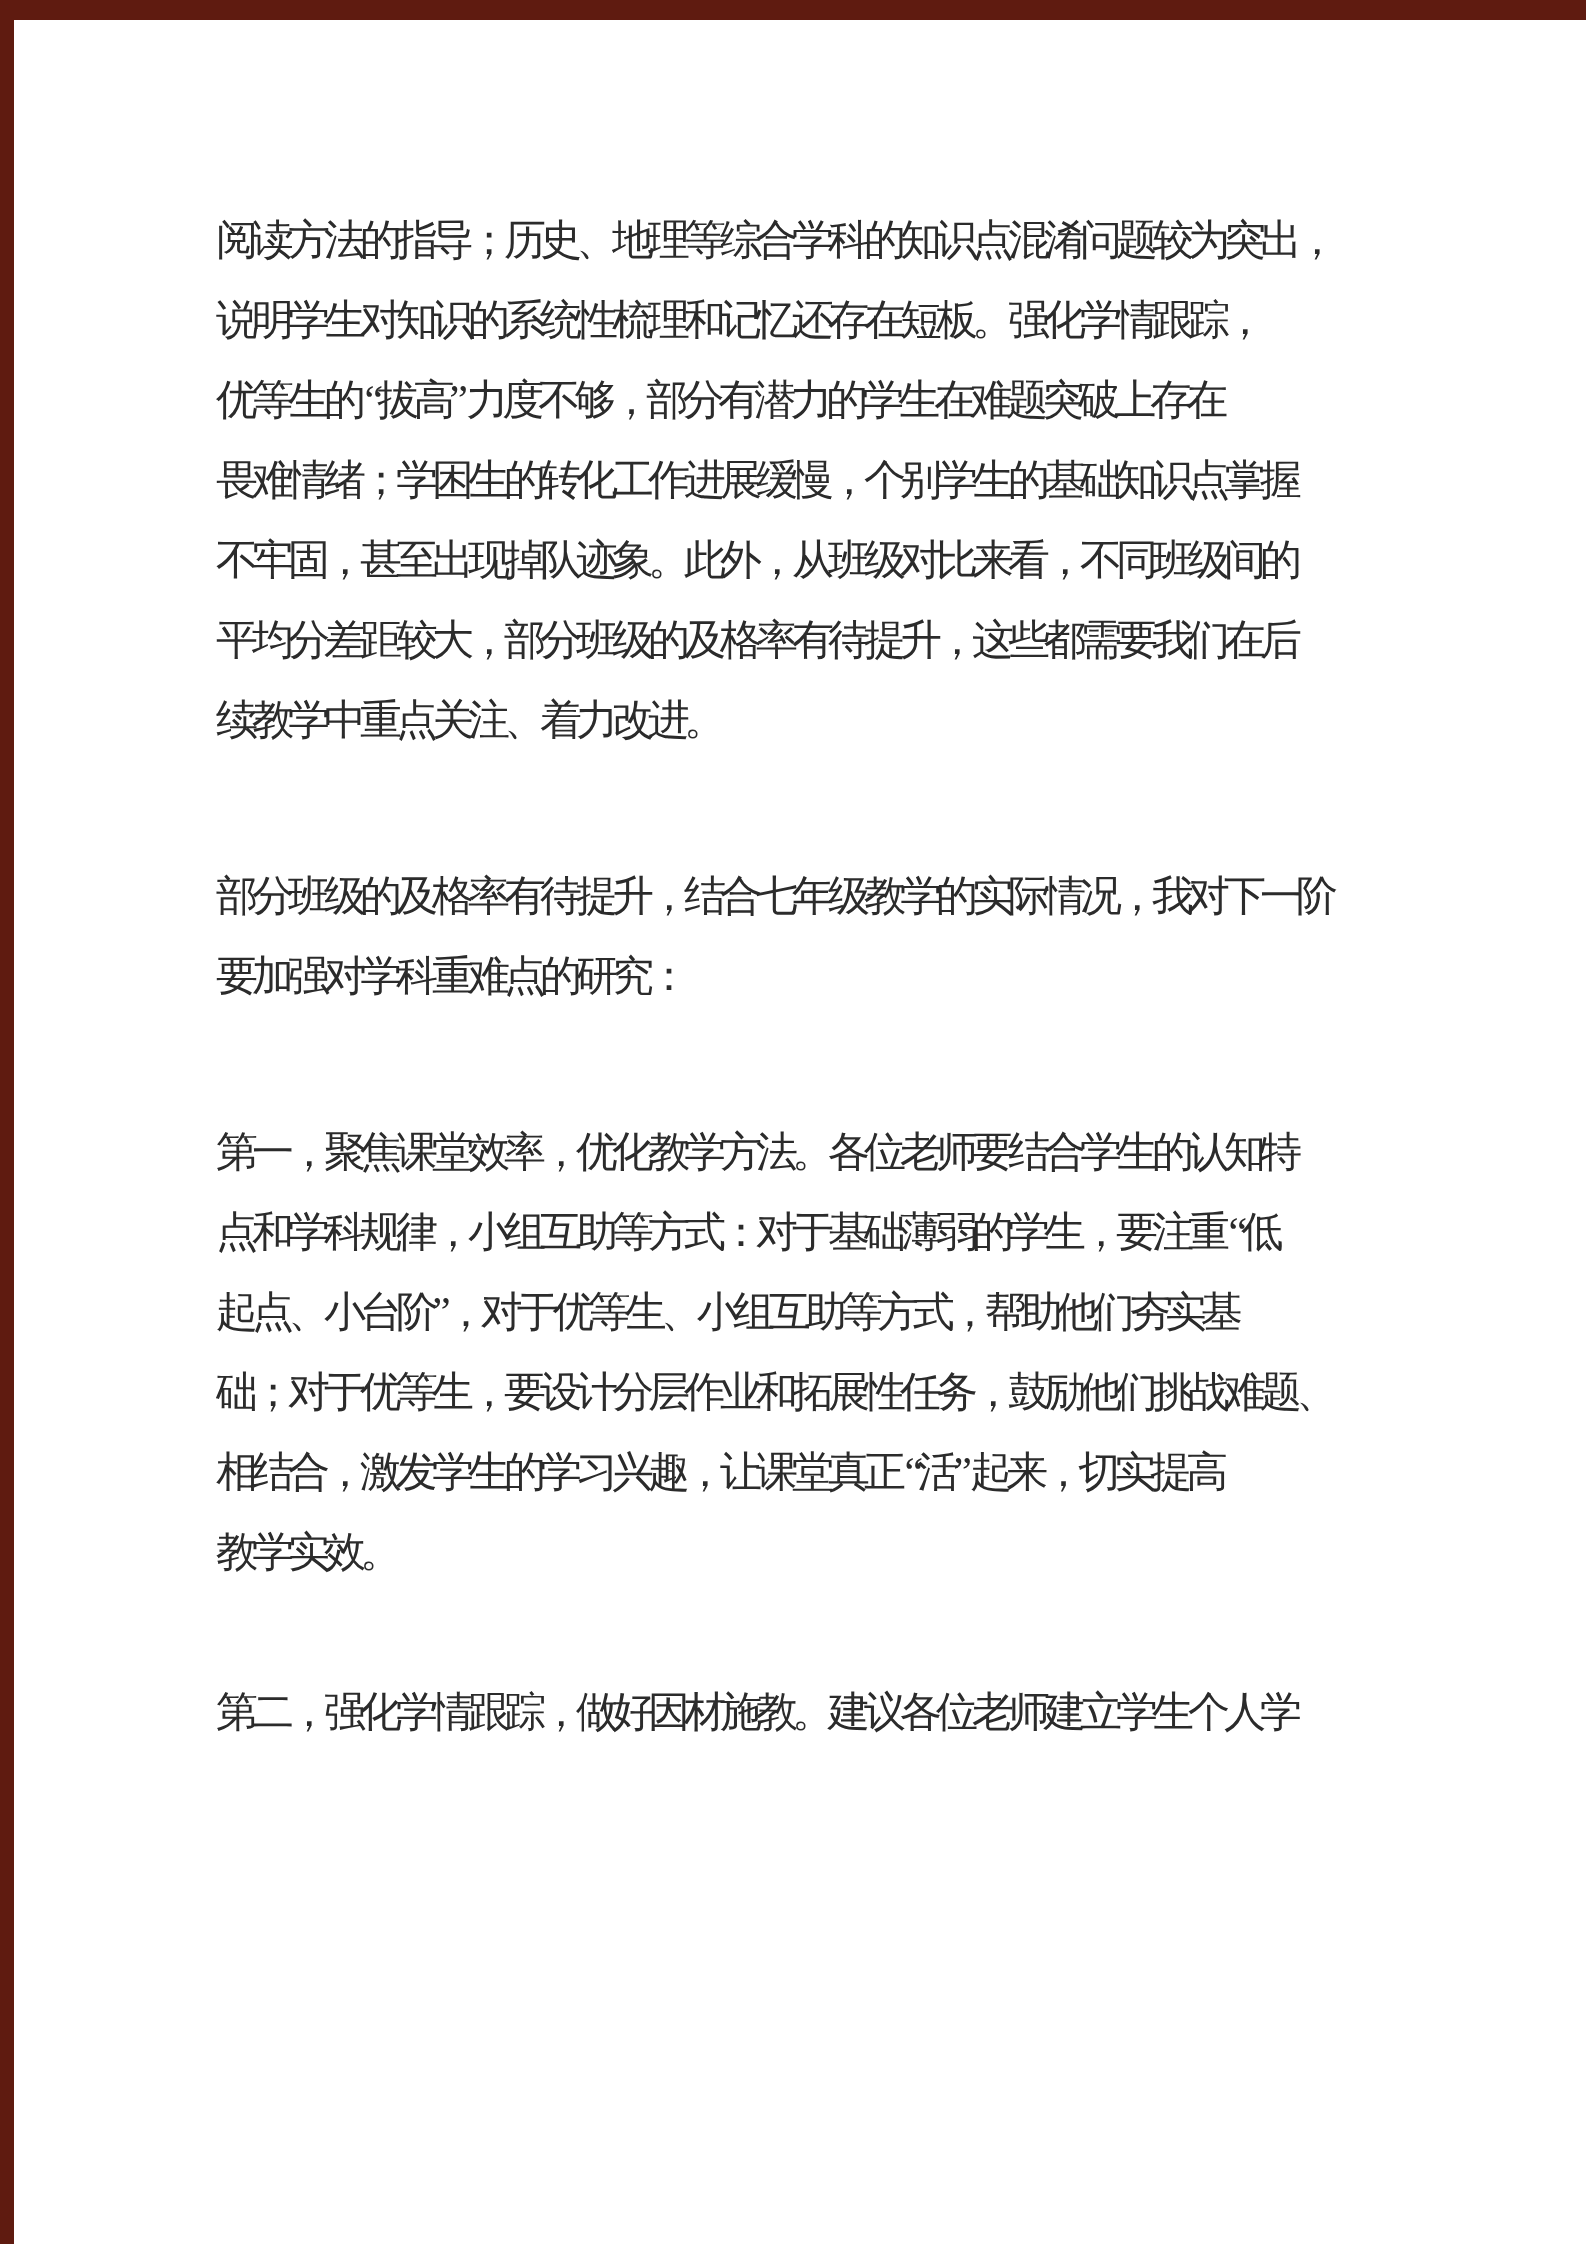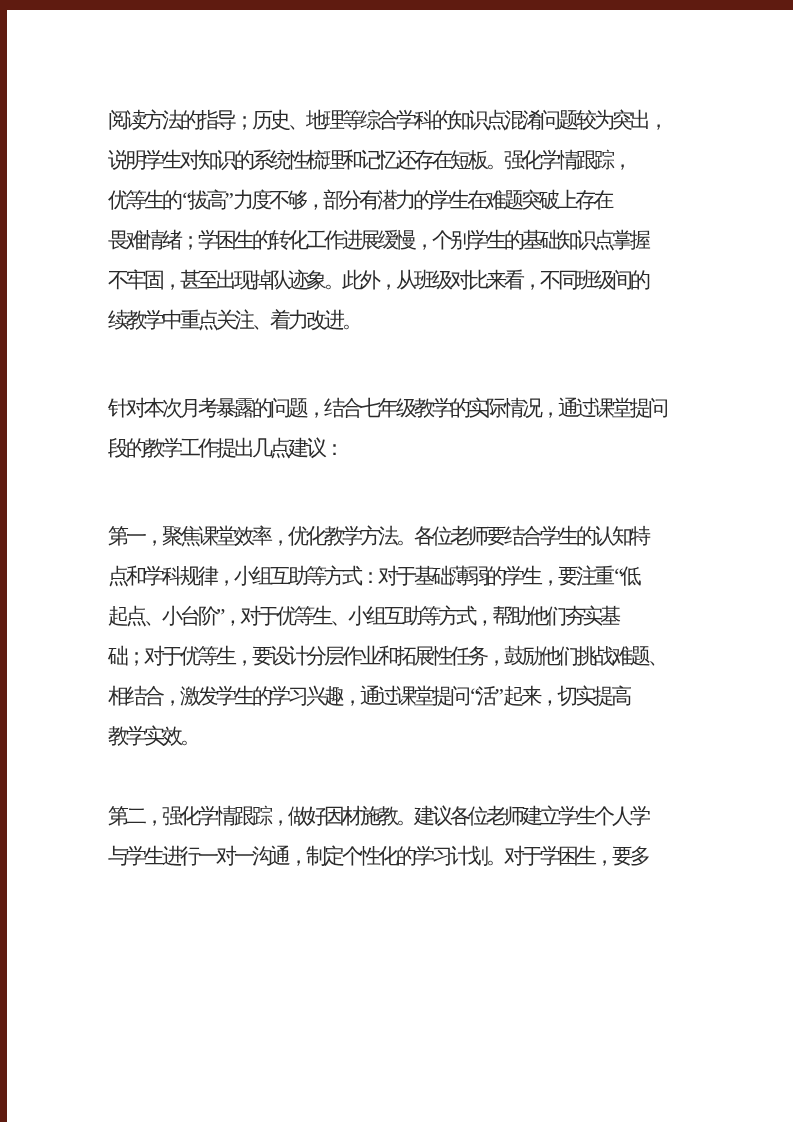--- a/index.html
+++ b/index.html
@@ -71,36 +71,36 @@
   <div class="border-left"></div>
 
   <div class="content">
 
     <div class="para">
       <span class="line">阅读方法的指导；历史、地理等综合学科的知识点混淆问题较为突出，</span>
       <span class="line">说明学生对知识的系统性梳理和记忆还存在短板。强化学情跟踪，</span>
       <span class="line">优等生的 “拔高” 力度不够，部分有潜力的学生在难题突破上存在</span>
       <span class="line">畏难情绪；学困生的转化工作进展缓慢，个别学生的基础知识点掌握</span>
       <span class="line">不牢固，甚至出现掉队迹象。此外，从班级对比来看，不同班级间的</span>
+      <span class="line">平均分差距较大，部分班级的及格率有待提升，这些都需要我们在后</span>
       <span class="line">续教学中重点关注、着力改进。</span>
     </div>
 
     <div class="para">
-      <span class="line">针对本次月考暴露的问题，结合七年级教学的实际情况，通过课堂提问</span>
-      <span class="line">段的教学工作提出几点建议：</span>
+      <span class="line">部分班级的及格率有待提升，结合七年级教学的实际情况，我对下一阶</span>
+      <span class="line">要加强对学科重难点的研究：</span>
     </div>
 
     <div class="para">
       <span class="line">第一，聚焦课堂效率，优化教学方法。各位老师要结合学生的认知特</span>
       <span class="line">点和学科规律，小组互助等方式：对于基础薄弱的学生，要注重 “低</span>
       <span class="line">起点、小台阶”，对于优等生、小组互助等方式，帮助他们夯实基</span>
       <span class="line">础；对于优等生，要设计分层作业和拓展性任务，鼓励他们挑战难题、</span>
-      <span class="line">相结合，激发学生的学习兴趣，通过课堂提问 “活” 起来，切实提高</span>
+      <span class="line">相结合，激发学生的学习兴趣，让课堂真正 “活” 起来，切实提高</span>
       <span class="line">教学实效。</span>
     </div>
 
     <div class="para">
       <span class="line">第二，强化学情跟踪，做好因材施教。建议各位老师建立学生个人学</span>
-      <span class="line">与学生进行一对一沟通，制定个性化的学习计划。对于学困生，要多</span>
     </div>
 
   </div>
 </div>
 
 </body></html>

